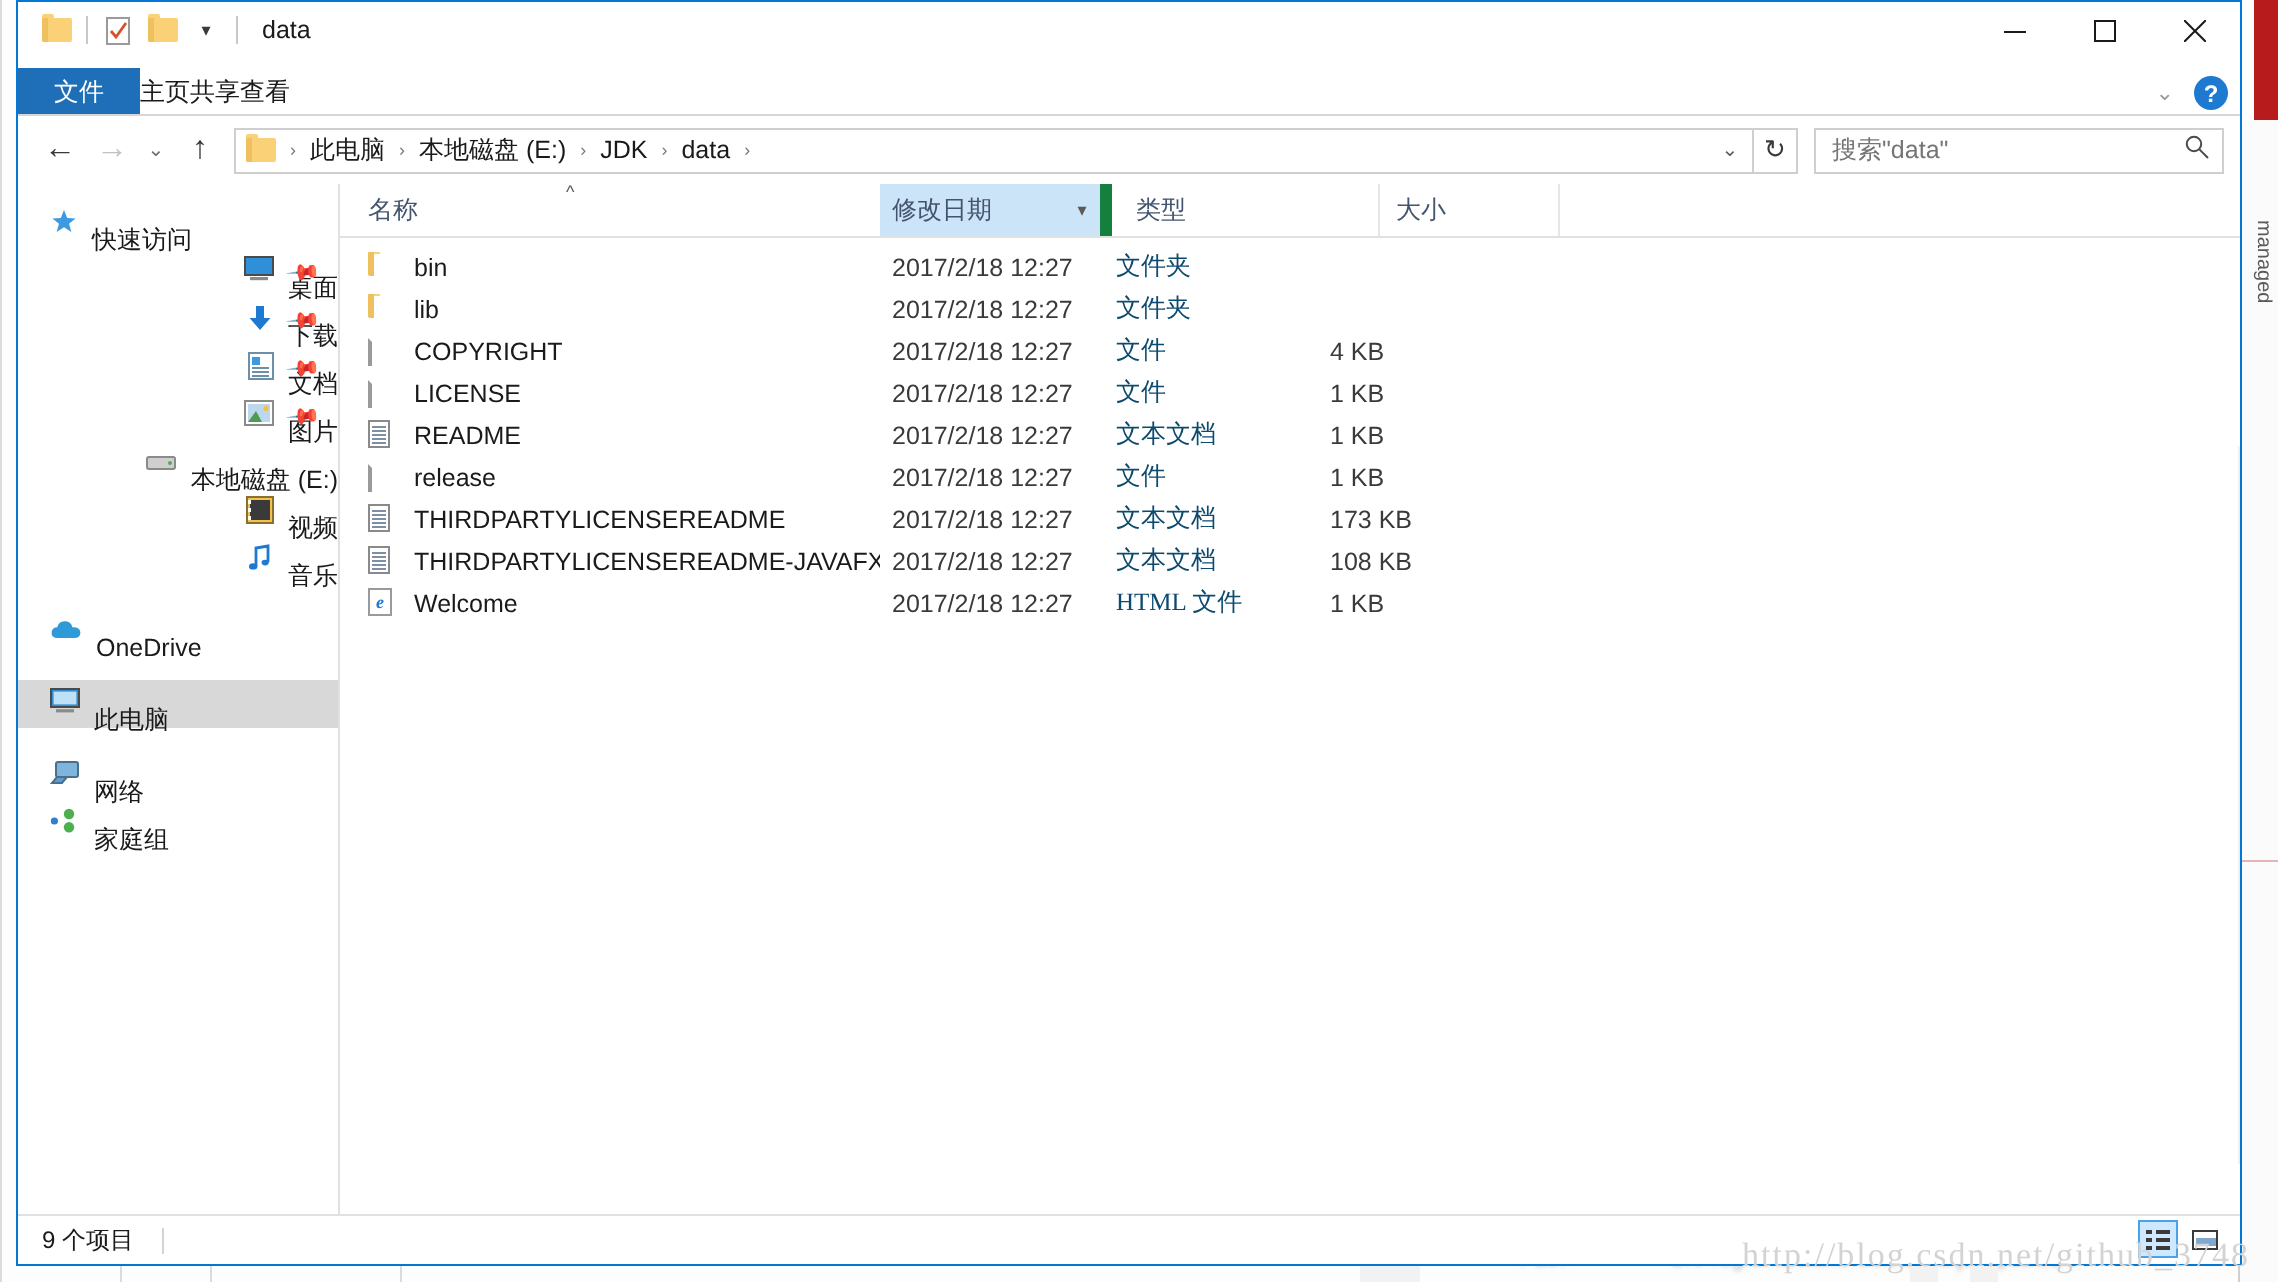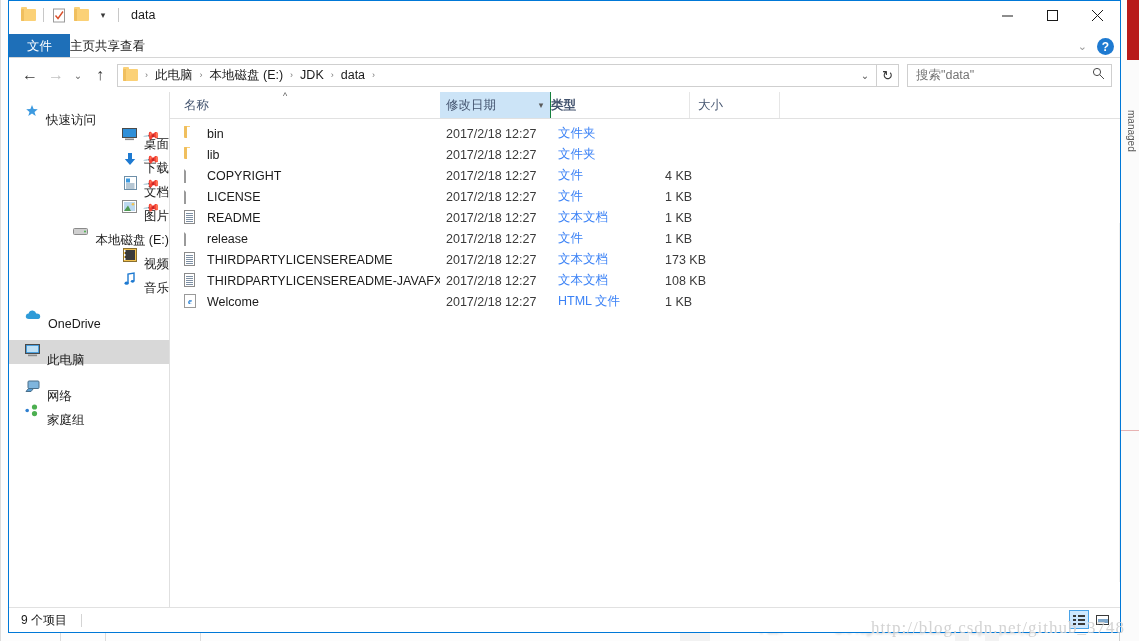--- a/index.html
+++ b/index.html
@@ -85,31 +85,31 @@
   .nav-gap{height:12px;}
   .splitter{width:1px;background:#e0e0e0;}
 
   
   .filepane{flex:1;display:flex;flex-direction:column;min-width:0;background:#fff;position:relative;}
   .colhead{height:26px;display:flex;align-items:flex-end;border-bottom:1px solid #e1e1e1;position:relative;flex:none;}
   .col{height:26px;display:flex;align-items:center;font-size:12.5px;color:#44546f;box-sizing:border-box;position:relative;}
   .col.name{width:270px;padding-left:14px;}
   .col.date{width:110px;padding-left:6px;background:#cce4f7;}
   .col.date .colsplit{position:absolute;right:0;top:0;bottom:0;width:18px;display:flex;align-items:center;justify-content:center;color:#5a5a5a;font-size:9px;}
-  .col.type{width:115px;padding-left:0;border-left:1px solid #15803d;font-weight:bold;}
+  .col.type{width:115px;padding-left:12px;border-left:6px solid #15803d;}
   .col.size{width:90px;padding-left:8px;border-left:1px solid #e6e6e6;margin-left:24px;}
   .col.rest{flex:1;border-left:1px solid #e6e6e6;}
   .sortcaret{position:absolute;left:113px;top:-1px;font-size:9px;color:#5a5a5a;}
 
   .rows{flex:1;overflow:hidden;padding-top:4px;}
   .row{height:21px;display:flex;align-items:center;font-size:12.5px;color:#1a1a1a;}
   .cell{box-sizing:border-box;overflow:hidden;white-space:nowrap;}
   .cell.name{width:270px;padding-left:14px;display:flex;align-items:center;gap:8px;}
   .cell.date{width:110px;padding-left:6px;color:#3a3a3a;}
-  .cell.type{width:115px;padding-left:8px;color:#3b82f6;}
+  .cell.type{width:115px;padding-left:8px;color:#0c4a6e;font-family:Liberation Serif, serif;}
   .cell.size{width:90px;padding-right:10px;text-align:left;color:#3a3a3a;}
 
   
   .ico{width:15px;height:15px;flex:none;position:relative;}
   .ico-folder{width:15px;height:12px;background:#fbd177;border-radius:1px;position:relative;}
   .ico-folder:before{content:"";position:absolute;left:0;top:-2px;width:6px;height:3px;background:#fbd177;border-radius:1px 1px 0 0;}
   .ico-folder:after{content:"";position:absolute;left:0;top:0;width:3px;height:12px;background:#f0bf5e;border-radius:1px 0 0 1px;}
   .ico-file{width:11px;height:14px;border:1px solid #9a9a9a;background:#fff;box-sizing:border-box;position:relative;}
   .ico-file:after{content:"";position:absolute;right:-1px;top:-1px;border-left:4px solid transparent;border-top:4px solid #fff;}
   .ico-txt{width:11px;height:14px;border:1px solid #8a8a8a;background:#fff;box-sizing:border-box;

